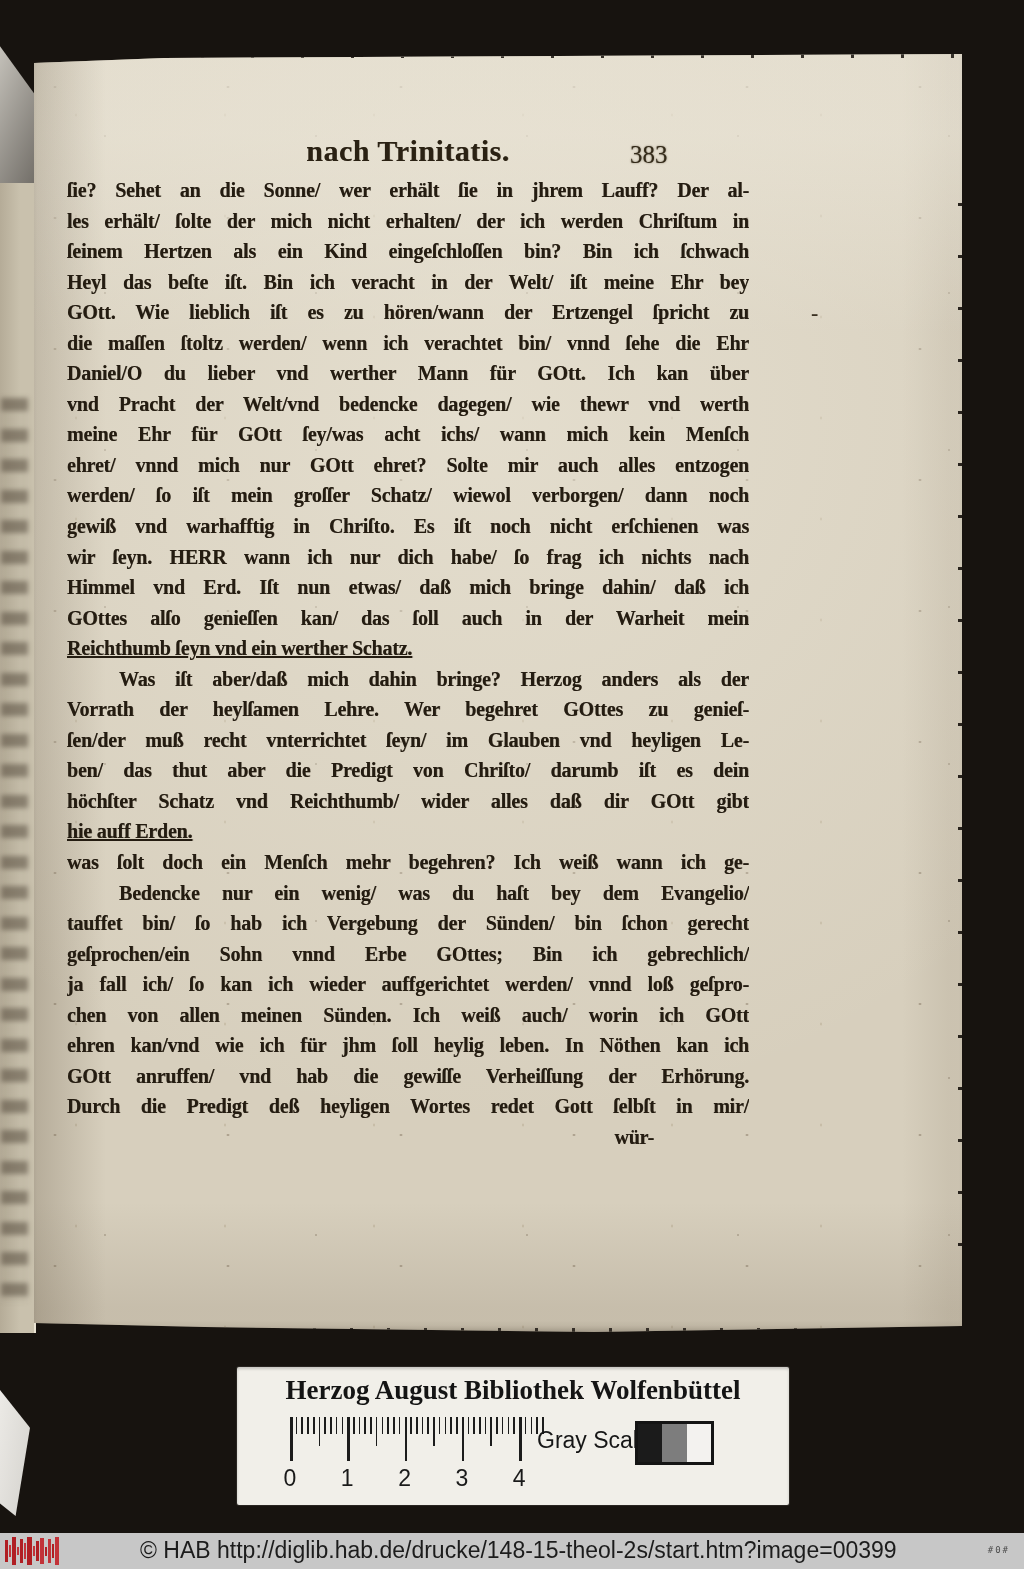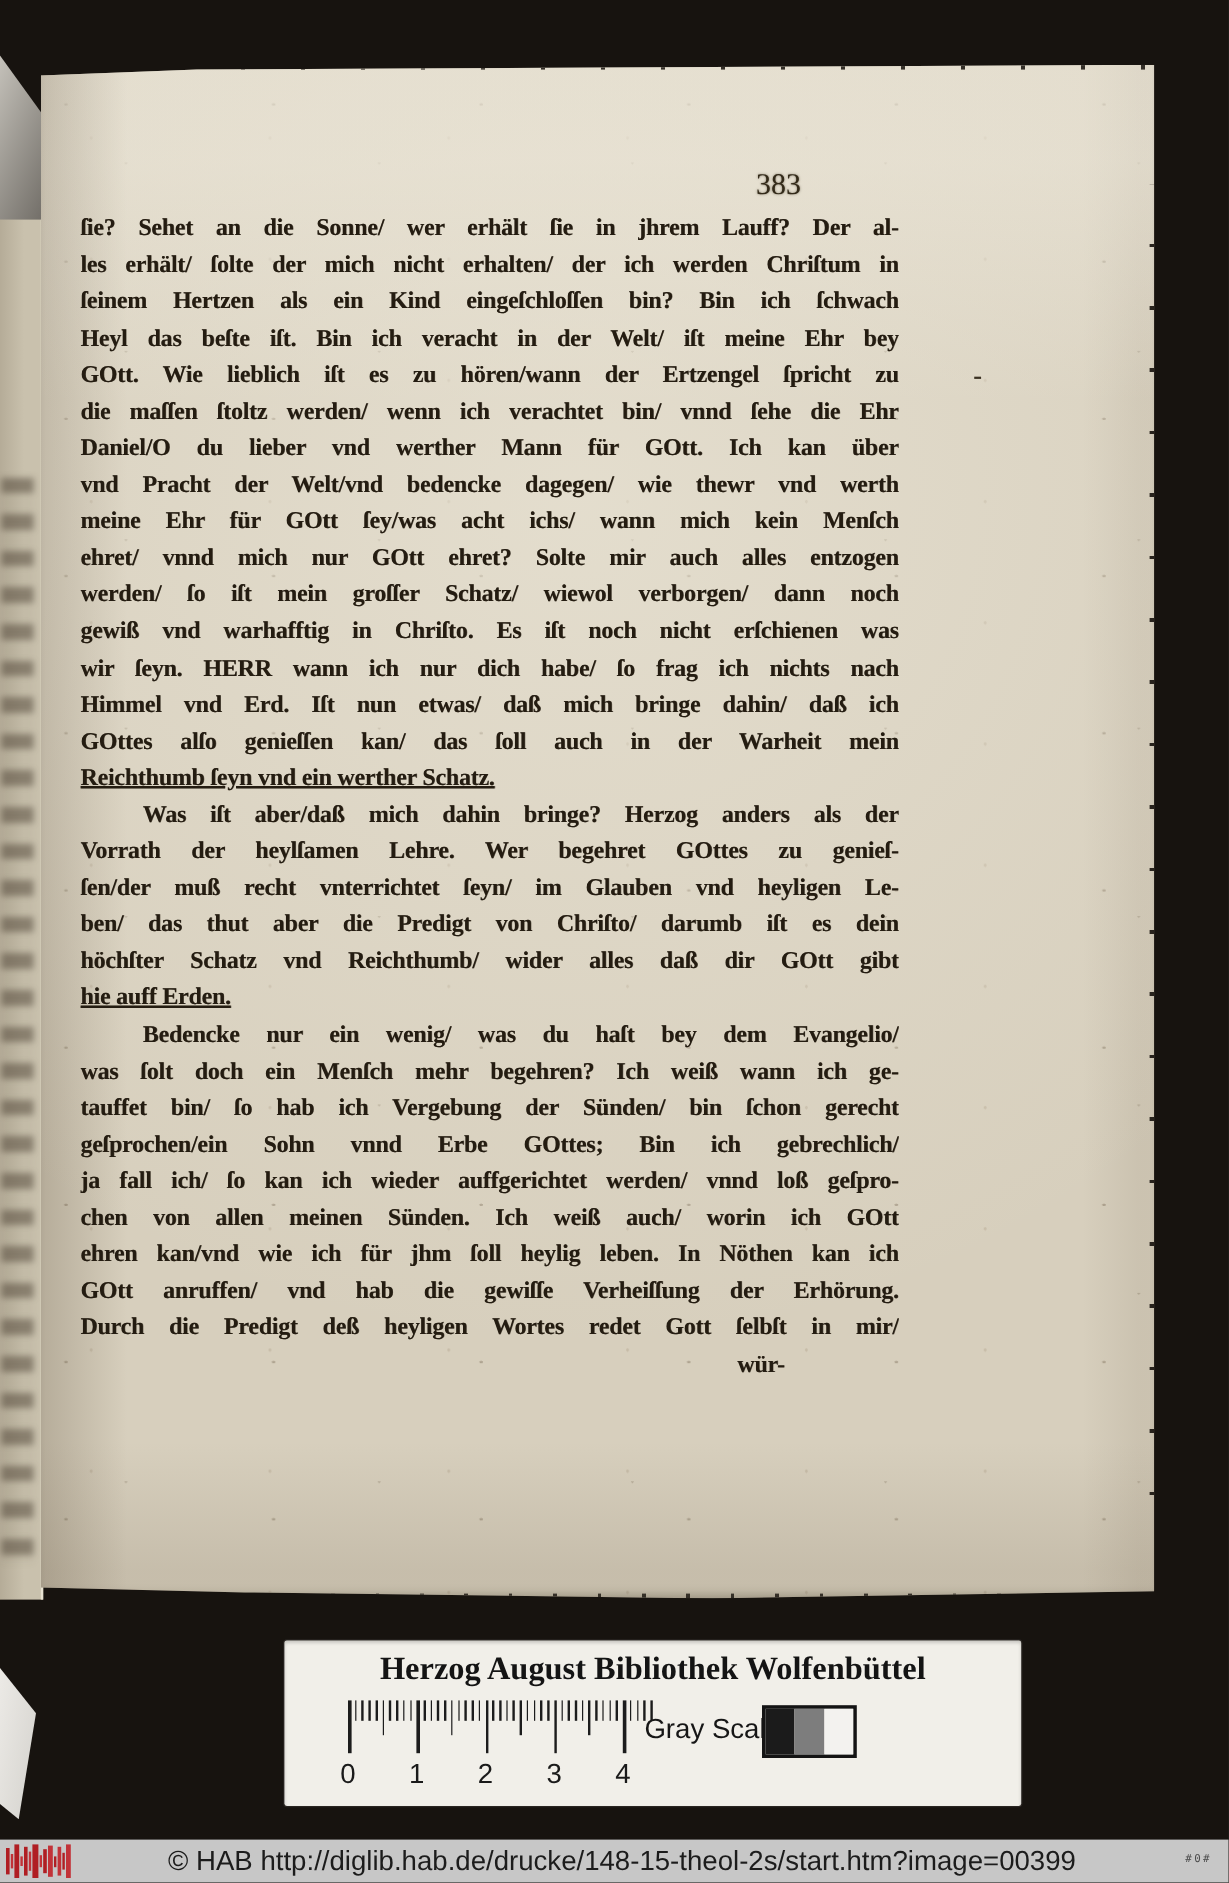--- a/index.html
+++ b/index.html
@@ -57,21 +57,21 @@
              font-weight:700;font-size:20px;line-height:30.55px;letter-spacing:-0.2px;
              color:#241c11;text-shadow:.35px 0 0 rgba(36,28,17,.6);}
   .tl{height:30.55px;overflow:hidden;text-align:justify;text-align-last:justify;text-justify:inter-word;}
   .tl.short{text-align-last:left;text-decoration:underline;}
   .tl.indent{padding-left:52px;}
   .catchline{height:30.55px;text-align:right;padding-right:95px;}
 
   .margin-dash{position:absolute;left:777px;top:246px;font-weight:700;font-size:22px;color:#3a3122;}
 
   
-  .card{position:absolute;left:237px;top:1367px;width:614px;height:138px;background:#f1efe9;
+  .card{position:absolute;left:237px;top:1367px;width:552px;height:138px;background:#f1efe9;
         border-radius:2px;box-shadow:0 0 0 1px rgba(255,255,255,.08), inset 0 2px 3px rgba(0,0,0,.18);}
   .card-title{position:absolute;left:0;top:8px;width:100%;text-align:center;
               font-family:"Liberation Serif","DejaVu Serif",serif;font-weight:700;font-size:27px;color:#141414;}
   .ruler{position:absolute;left:53px;top:50px;width:260px;height:46px;}
   .ruler .tick{position:absolute;top:0;background:#1c1c1c;}
   .ruler-numbers{position:absolute;left:53px;top:98px;width:260px;height:30px;
                  font-family:"Liberation Sans","DejaVu Sans",sans-serif;font-size:23px;color:#1a1a1a;}
   .ruler-numbers span{position:absolute;transform:translateX(-50%);}
   .gs-label{position:absolute;left:300px;top:60px;font-family:"Liberation Sans","DejaVu Sans",sans-serif;
             font-size:23px;color:#161616;}
@@ -97,20 +97,23 @@
 
   <div class="sliver">
     <div class="blur-col"></div>
   </div>
 
   <div class="page">
     <div class="nubs-top"></div>
     <div class="nubs-bottom"></div>
     <div class="nubs-right"></div>
 
+    <div class="running-header">
+      <span>nach Trinitatis.</span>
+    </div>
     <span class="folio">383</span>
 
     <div class="textblock" id="textblock">
         <div class="tl">ſie? Sehet an die Sonne/ wer erhält ſie in jhrem Lauff? Der al-</div>
         <div class="tl">les erhält/ ſolte der mich nicht erhalten/ der ich werden Chriſtum in</div>
         <div class="tl">ſeinem Hertzen als ein Kind eingeſchloſſen bin? Bin ich ſchwach</div>
         <div class="tl">Heyl das beſte iſt. Bin ich veracht in der Welt/ iſt meine Ehr bey</div>
         <div class="tl">GOtt. Wie lieblich iſt es zu hören/wann der Ertzengel ſpricht zu</div>
         <div class="tl">die maſſen ſtoltz werden/ wenn ich verachtet bin/ vnnd ſehe die Ehr</div>
         <div class="tl">Daniel/O du lieber vnd werther Mann für GOtt. Ich kan über</div>
@@ -122,22 +125,22 @@
         <div class="tl">wir ſeyn. HERR wann ich nur dich habe/ ſo frag ich nichts nach</div>
         <div class="tl">Himmel vnd Erd. Iſt nun etwas/ daß mich bringe dahin/ daß ich</div>
         <div class="tl">GOttes alſo genieſſen kan/ das ſoll auch in der Warheit mein</div>
         <div class="tl short">Reichthumb ſeyn vnd ein werther Schatz.</div>
         <div class="tl indent">Was iſt aber/daß mich dahin bringe? Herzog anders als der</div>
         <div class="tl">Vorrath der heylſamen Lehre. Wer begehret GOttes zu genieſ-</div>
         <div class="tl">ſen/der muß recht vnterrichtet ſeyn/ im Glauben vnd heyligen Le-</div>
         <div class="tl">ben/ das thut aber die Predigt von Chriſto/ darumb iſt es dein</div>
         <div class="tl">höchſter Schatz vnd Reichthumb/ wider alles daß dir GOtt gibt</div>
         <div class="tl short">hie auff Erden.</div>
+        <div class="tl">was ſolt doch ein Menſch mehr begehren? Ich weiß wann ich ge-</div>
         <div class="tl indent">Bedencke nur ein wenig/ was du haſt bey dem Evangelio/</div>
-        <div class="tl">was ſolt doch ein Menſch mehr begehren? Ich weiß wann ich ge-</div>
         <div class="tl">tauffet bin/ ſo hab ich Vergebung der Sünden/ bin ſchon gerecht</div>
         <div class="tl">geſprochen/ein Sohn vnnd Erbe GOttes; Bin ich gebrechlich/</div>
         <div class="tl">ja fall ich/ ſo kan ich wieder auffgerichtet werden/ vnnd loß geſpro-</div>
         <div class="tl">chen von allen meinen Sünden. Ich weiß auch/ worin ich GOtt</div>
         <div class="tl">ehren kan/vnd wie ich für jhm ſoll heylig leben. In Nöthen kan ich</div>
         <div class="tl">GOtt anruffen/ vnd hab die gewiſſe Verheiſſung der Erhörung.</div>
         <div class="tl">Durch die Predigt deß heyligen Wortes redet Gott ſelbſt in mir/</div>
         <div class="catchline">wür-</div>
       </div>
 

